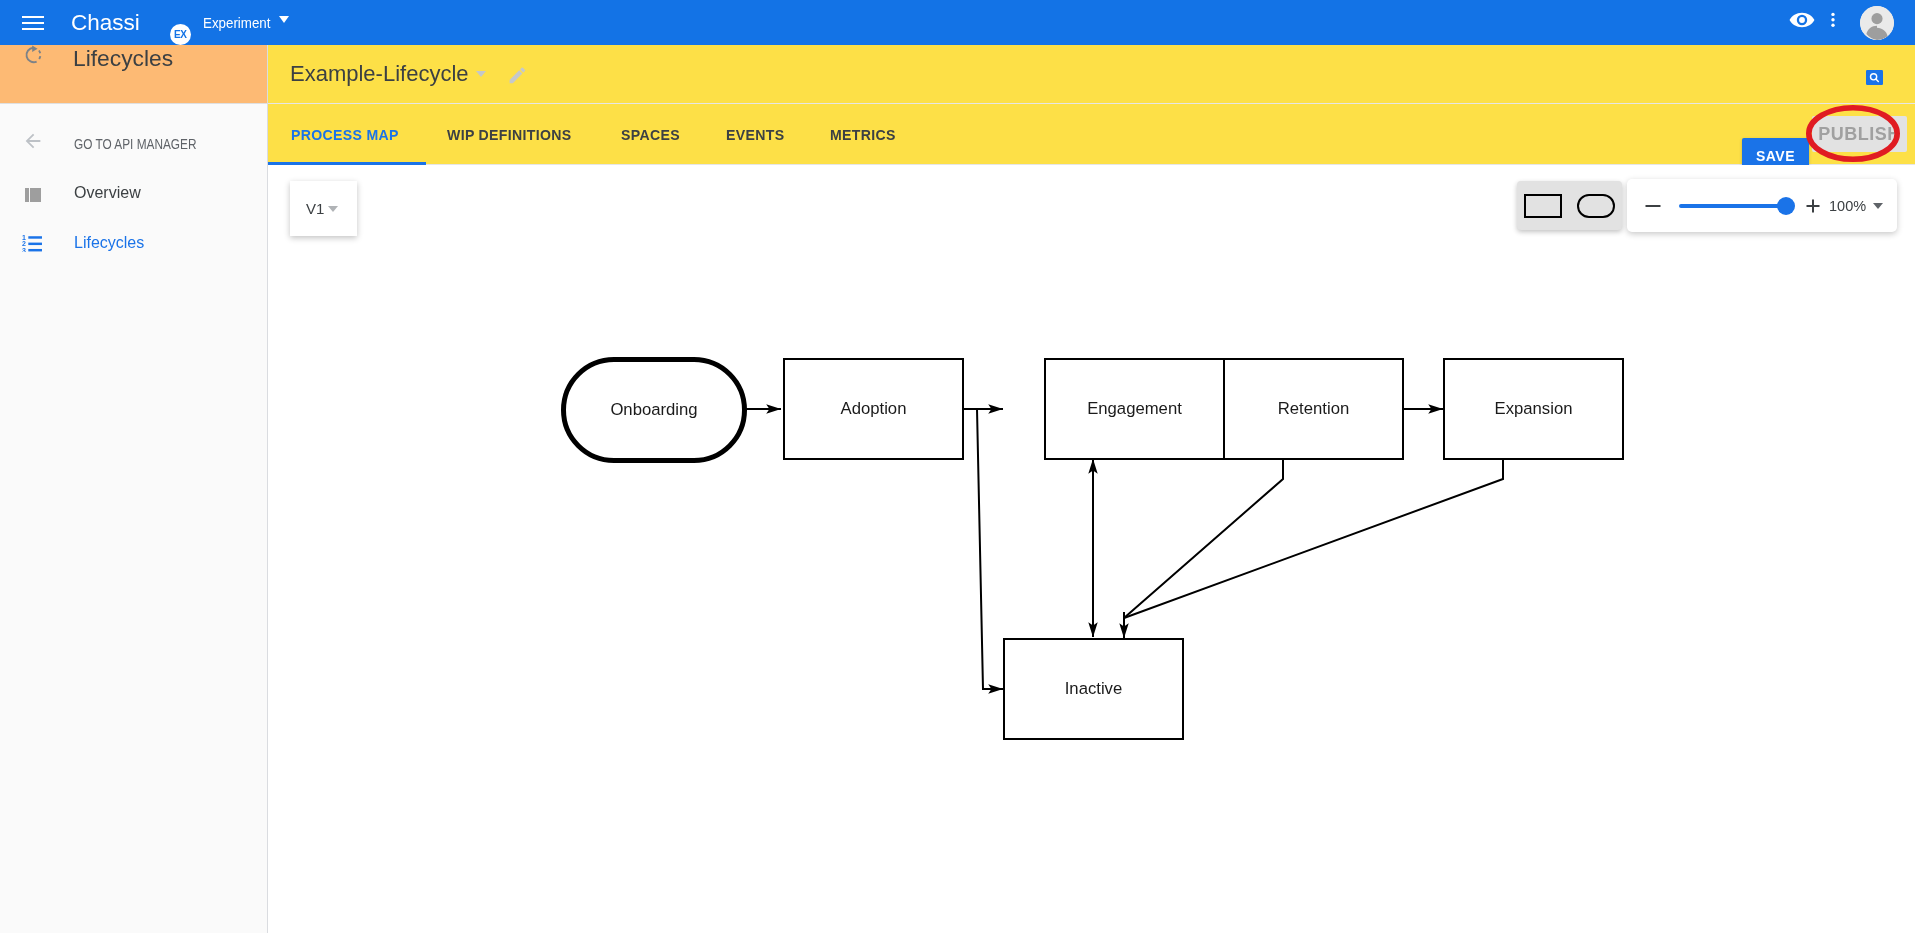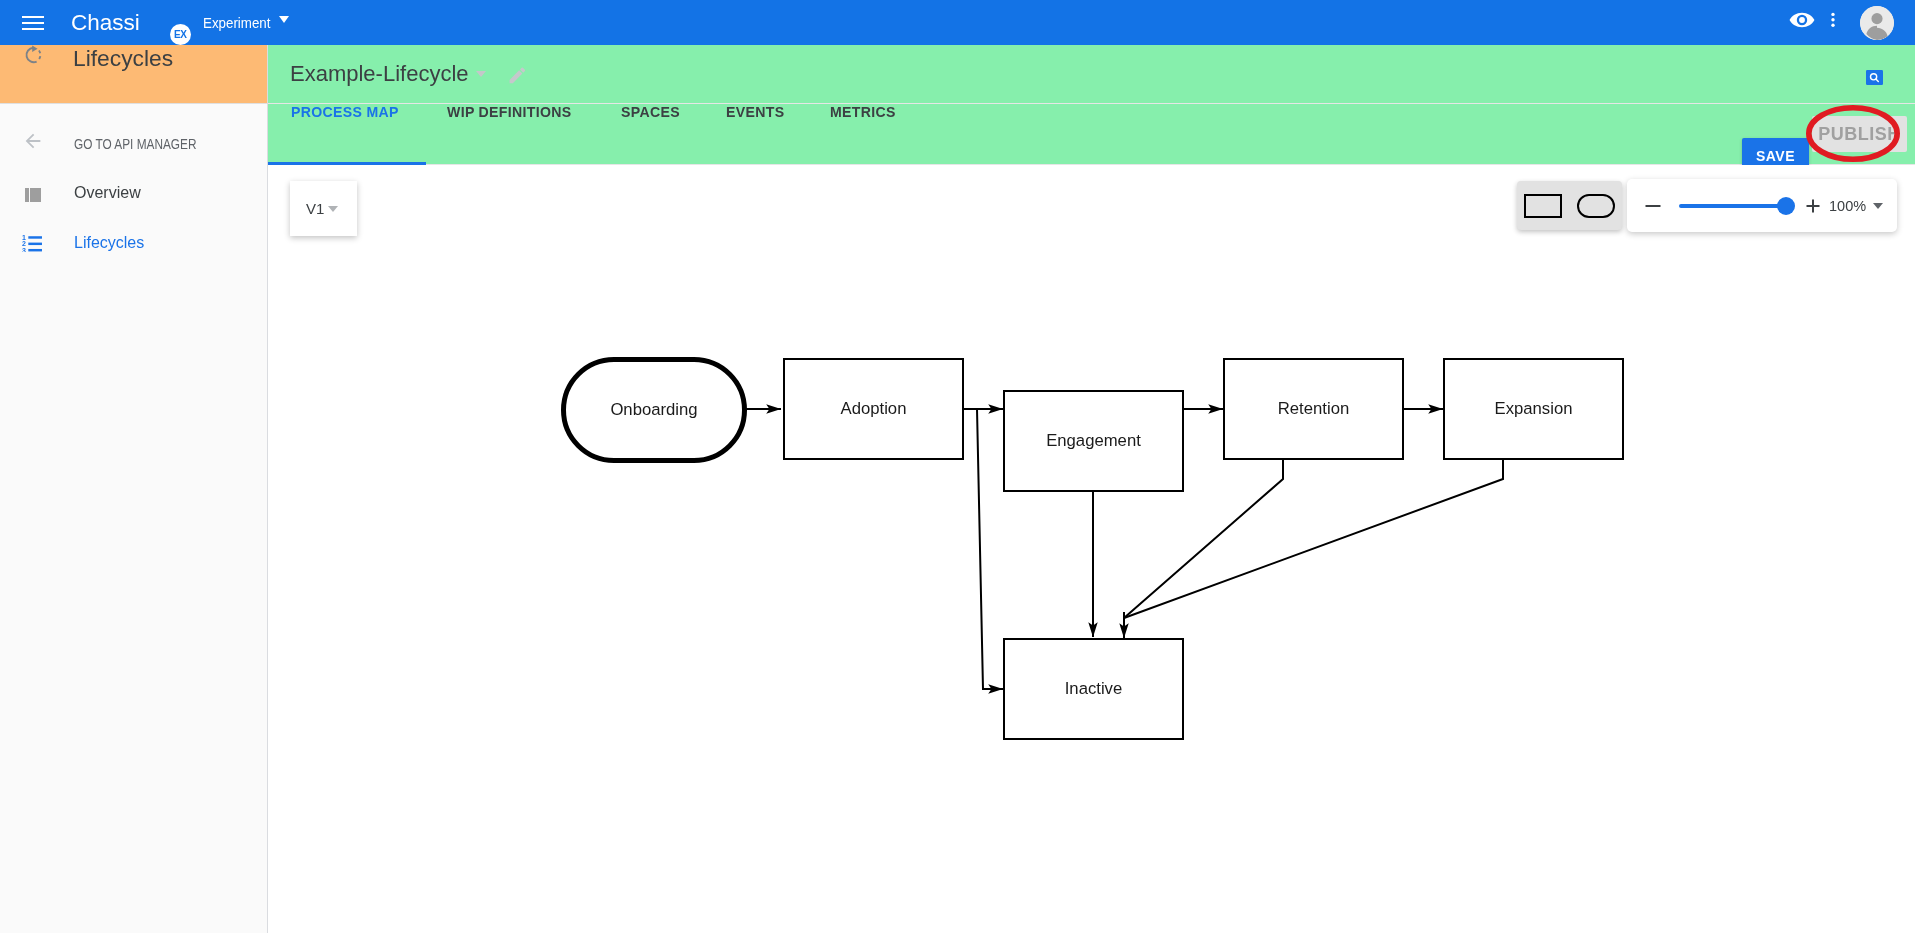--- a/index.html
+++ b/index.html
@@ -37,29 +37,29 @@
   .sb-head .ic { width:26px; margin-left:20px; display:flex; align-items:center; justify-content:center; }
   .sb-head .tx { margin-left:27px; font-size:22.8px; color:#3c4043; }
   .sb-item { height:50px; display:flex; align-items:flex-end; cursor:pointer; }
   .sb-item .ic { width:26px; margin-left:20px; display:flex; align-items:center; justify-content:center; }
   .sb-item .tx { margin-left:28px; font-size:16px; color:#3c4043; }
   .sb-item.small { height:48px; }
   .sb-item.small .tx { font-size:14px; letter-spacing:0px; color:#5f6368; transform:scaleX(.845); transform-origin:left center; }
   .sb-item.active .tx { color:#1a73e8; }
 
   
-  .main { position:absolute; left:268px; top:45px; width:1647px; height:664px; background:#86efac; }
+  .main { position:absolute; left:268px; top:45px; width:1647px; height:664px; background:#fde047; }
   .titlebar { height:59px; border-bottom:1px solid #e6e6e6; display:flex; align-items:center; }
   .title { margin-left:22px; font-size:22px; color:#3c4043; }
   .title-caret { margin-left:7px; width:0;height:0;border-left:5px solid transparent;border-right:5px solid transparent;border-top:6px solid #c4c7c9; }
   .pencil { margin-left:21px; cursor:pointer; display:flex; }
   .search-btn { margin-left:auto; margin-right:32px; cursor:pointer; display:flex; position:relative; top:3px; }
 
   .tabbar { height:61px; border-bottom:1px solid #e6e6e6; display:flex; align-items:stretch; position:relative; }
-  .tab { display:flex; align-items:flex-start; height:62px; margin-bottom:-1px; padding:0 21px;
+  .tab { display:flex; align-items:center; height:62px; margin-bottom:-1px; padding:0 21px;
     font-size:15px; font-weight:700; letter-spacing:.35px;
     color:#3c4043; cursor:pointer; position:relative; }
   .tab:first-child { padding-left:23px; padding-right:20px; }
   .tab.active { color:#1a73e8; }
   .tab.active:after { content:''; position:absolute; left:0;right:0;bottom:0px;height:4px;background:#1a73e8; }
   .tab span { display:inline-block; transform:scaleX(.94) translateY(-1.5px); transform-origin:left center; }
   .tab-actions { margin-left:auto; display:flex; align-items:center; margin-right:8px; }
   .btn-save { background:#1a73e8; color:#fff; border:none; width:67px; height:36px; padding:1px; font-size:14px;
     font-weight:700; letter-spacing:.5px; border-radius:2px; cursor:pointer; font-family:inherit;
     box-shadow:0 1px 3px rgba(60,64,67,.3);margin-top:44px; }
@@ -276,21 +276,21 @@
         <path d="M856 450 V476" marker-end="url(#ah)"></path>
       </g>
     </svg>
 
     <div class="node start" style="left: 293px; top: 192px; width: 186px; height: 106px;">
         <span>Onboarding</span>
       </div>
     <div class="node" style="left: 515px; top: 193px; width: 181px; height: 102px;">
         <span>Adoption</span>
       </div>
-    <div class="node" style="left: 735px; top: 193px; width: 181px; height: 102px; margin-top: 32px;">
+    <div class="node" style="left: 776px; top: 193px; width: 181px; height: 102px;">
         <span>Engagement</span>
       </div>
     <div class="node" style="left: 955px; top: 193px; width: 181px; height: 102px;">
         <span>Retention</span>
       </div>
     <div class="node" style="left: 1175px; top: 193px; width: 181px; height: 102px;">
         <span>Expansion</span>
       </div>
     <div class="node" style="left: 735px; top: 473px; width: 181px; height: 102px;">
         <span>Inactive</span>

